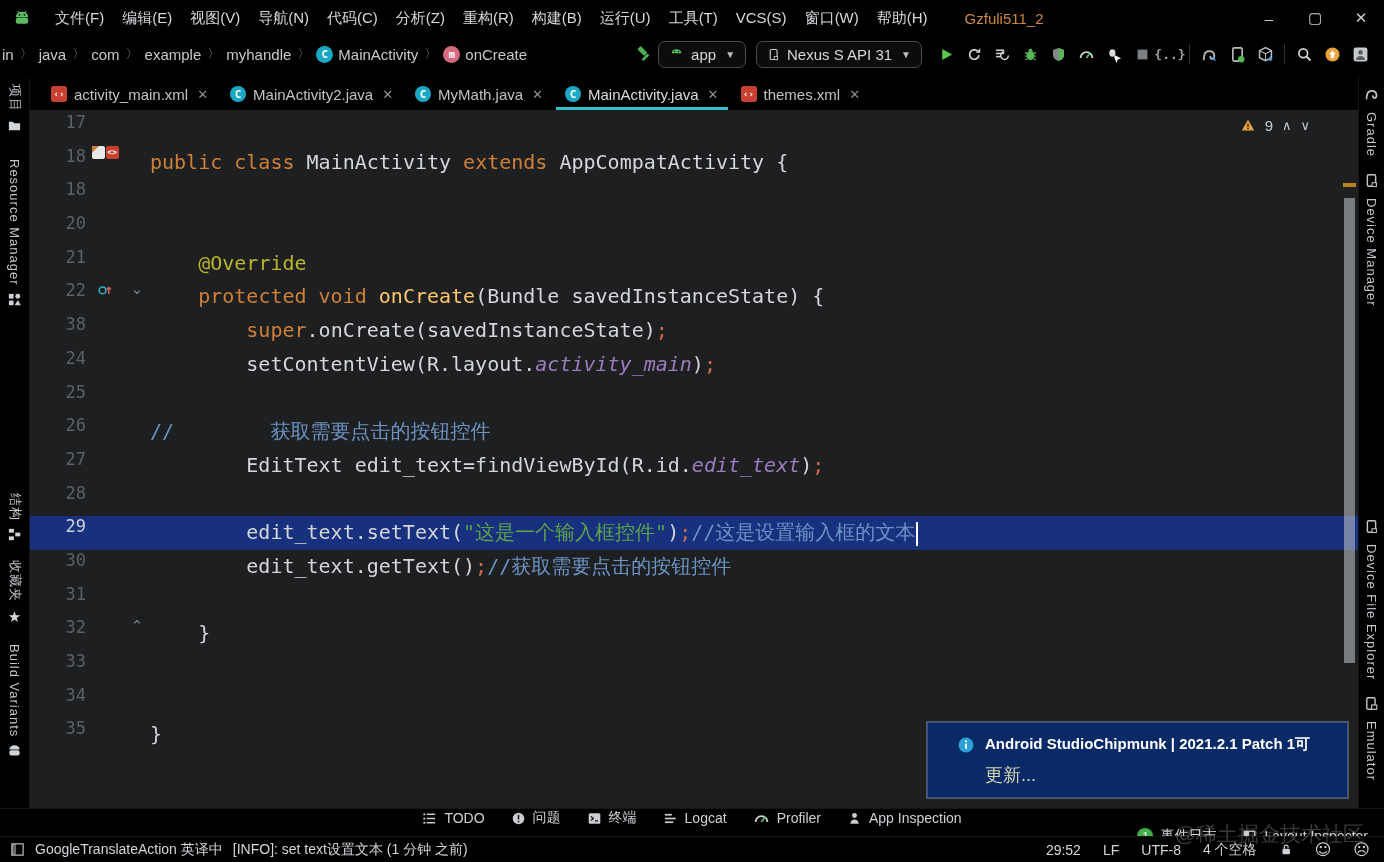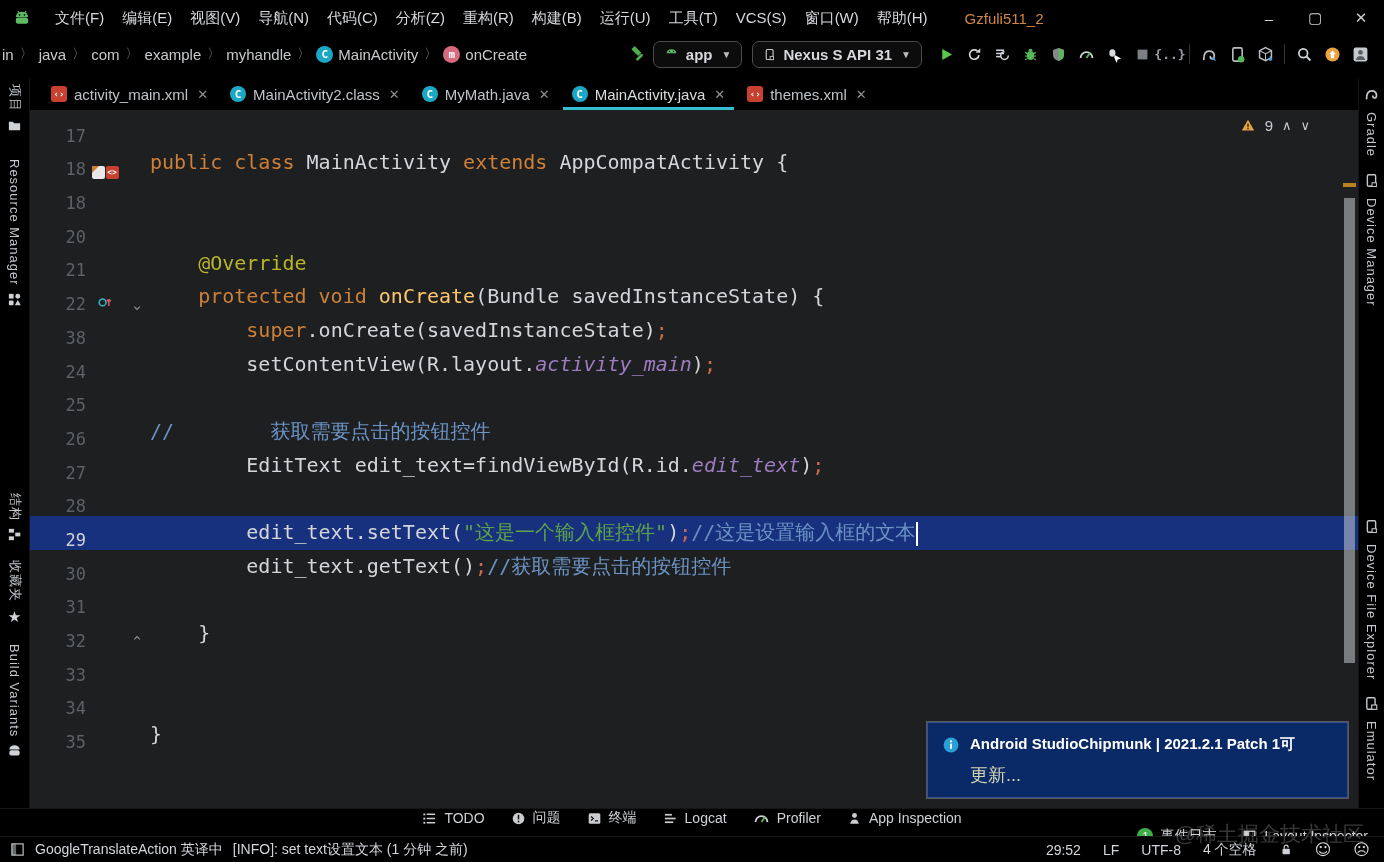--- a/index.html
+++ b/index.html
@@ -17,21 +17,21 @@
 
   
   .navbar { height:36px; display:flex; align-items:center; padding:0 10px 0 2px; background:#000; }
   .crumb { font-size:15px; color:#c7cacd; display:flex; align-items:center; gap:5px; }
   .crumb-sep { color:#7b7f84; margin:0 6px; font-size:13px; }
   .badge-circle { width:17px; height:17px; border-radius:50%; display:inline-flex; align-items:center; justify-content:center;
                   font-size:11px; font-weight:bold; color:#fff; font-family:"DejaVu Sans Mono", monospace; }
   .bc-class { background:#1ba8c4; } .bc-method { background:#d66a7e; }
   .nav-spacer { flex:1; }
   .chip { display:flex; align-items:center; gap:7px; border:1px solid #494c4f; border-radius:7px; background:#0c0c0c;
-          height:27px; padding:0 10px; font-size:15px; color:#d6d8dc; margin-right:10px;font-weight:bold; }
+          height:27px; padding:0 10px; font-size:15px; color:#d6d8dc; margin-right:10px; }
   .chip .dd { font-size:10px; color:#b9bdc1; margin-left:2px; }
   .tb-ico { width:28px; height:28px; display:flex; align-items:center; justify-content:center; border-radius:4px; }
   .tb-divider { width:1px; height:20px; background:#333; margin:0 5px; }
   .braces-txt { color:#9aa0a6; font-size:13px; font-weight:bold; font-family:"DejaVu Sans Mono", monospace; }
 
   
   .mainrow { flex:1; display:flex; min-height:0; }
   .stripe { background:#000; display:flex; flex-direction:column; align-items:center; }
   .stripe-left { width:30px; border-right:1px solid #151515; }
   .stripe-right { width:26px; border-left:1px solid #151515; }
@@ -44,21 +44,21 @@
   .tab { display:flex; align-items:center; gap:7px; padding:0 11px; font-size:15px; color:#bfc3c7; position:relative; cursor:default; }
   .tab .close { color:#8d9196; font-size:13px; margin-left:2px; }
   .tab.active { color:#d8dbde; }
   .tab.active::after { content:""; position:absolute; left:2px; right:2px; bottom:0; height:3px; background:#35bfce; }
   .ftab-ic { width:16px; height:16px; border-radius:3px; display:inline-flex; align-items:center; justify-content:center; flex:0 0 auto; }
   .ic-xmlfile { background:#c8402f; color:#fff; font-size:9px; font-weight:bold; font-family:"DejaVu Sans Mono",monospace; }
   .ic-javafile { background:#1ba8c4; border-radius:50%; color:#fff; font-size:11px; font-weight:bold; font-family:"DejaVu Sans Mono",monospace; }
 
   
   .editor { flex:1; position:relative; background:#1d1f21; overflow:hidden; padding-top:2px; }
-  .row { display:flex; align-items:flex-end; height:33.7px; position:relative; }
+  .row { display:flex; align-items:flex-start; height:33.7px; position:relative; }
   .row.current { background:#17317e; }
   .ln { width:56px; text-align:right; font-family:"DejaVu Sans Mono", monospace; font-size:17px; color:#5d6165; flex:0 0 auto; }
   .row.current .ln { color:#ced1d5; }
   .gic { width:38px; display:flex; align-items:center; justify-content:center; gap:1px; flex:0 0 auto; }
   .gfold { width:26px; text-align:center; color:#85898e; font-size:15px; flex:0 0 auto; }
   pre.code { font-family:"DejaVu Sans Mono", monospace; font-size:20px; line-height:33.7px; margin:0; white-space:pre; }
   .tk-kw{color:#cf8038} .tk-plain{color:#d4d6d9} .tk-method{color:#ffc66d} .tk-ann{color:#bbb529}
   .tk-str{color:#5fa348} .tk-comment{color:#6c93c4} .tk-field{color:#9d7cc0;font-style:italic} .tk-semi{color:#cf6a4c}
   .caret { display:inline-block; width:2px; height:24px; background:#fff; vertical-align:middle; margin-left:1px; }
   .mini-sq { width:13px; height:13px; border-radius:2px; display:inline-block; }
@@ -67,21 +67,21 @@
   .sq-xml { background:#c8402f; color:#fff; font-size:8px; font-weight:bold; text-align:center; line-height:13px; font-family:"DejaVu Sans Mono",monospace; }
 
   .inspect-widget { position:absolute; top:7px; right:48px; display:flex; align-items:center; gap:9px; font-size:15px; color:#c9ccd0; }
   .chev { color:#c9ccd0; font-size:13px; }
 
   .scrollbar { position:absolute; top:0; right:2px; bottom:0; width:13px; }
   .sb-mark { position:absolute; left:0; right:0; top:73px; height:4px; background:#b8821f; }
   .sb-thumb { position:absolute; left:1px; right:1px; top:88px; height:465px; background:rgba(197,201,206,0.55); }
 
   .notif { position:absolute; left:897px; top:612px; width:421px; height:76px; background:#0a2a67;
-           border:1px solid #3a4f8f; box-shadow:0 0 0 1px rgba(255,255,255,0.25); padding:12px 14px; }
+           border:1px solid #3a4f8f; box-shadow:0 0 0 1px rgba(255,255,255,0.25); padding:12px 29px; }
   .notif-title-row { display:flex; align-items:center; gap:10px; }
   .notif-title { font-size:15px; font-weight:bold; color:#fff; white-space:nowrap; overflow:hidden; }
   .notif-link { font-size:18px; color:#d6d6b0; margin:9px 0 0 28px; }
 
   
   .bottombar { height:28px; display:flex; align-items:center; background:#000; border-top:1px solid #161616; padding:0 16px 0 42px; font-size:14px; color:#ced2d6;flex-direction:column; }
   .bb-item { display:flex; align-items:center; gap:7px; margin-right:26px; }
   .bb-right { margin-left:auto; display:flex; align-items:center; }
   .bb-right .bb-item { margin-right:0; margin-left:26px; }
   .badge-green { width:16px; height:16px; border-radius:50%; background:#3fae4a; color:#fff; font-size:11px; display:inline-flex; align-items:center; justify-content:center; }
@@ -338,21 +338,21 @@
 
     <div class="center">
       <div class="tabbar" id="tabbar">
           <div class="tab">
             <span class="ftab-ic ic-xmlfile">‹›</span>
             <span>activity_main.xml</span>
             <span class="close">✕</span>
           </div>
           <div class="tab">
             <span class="ftab-ic ic-javafile">C</span>
-            <span>MainActivity2.class</span>
+            <span>MainActivity2.java</span>
             <span class="close">✕</span>
           </div>
           <div class="tab">
             <span class="ftab-ic ic-javafile">C</span>
             <span>MyMath.java</span>
             <span class="close">✕</span>
           </div>
           <div class="tab active">
             <span class="ftab-ic ic-javafile">C</span>
             <span>MainActivity.java</span>

